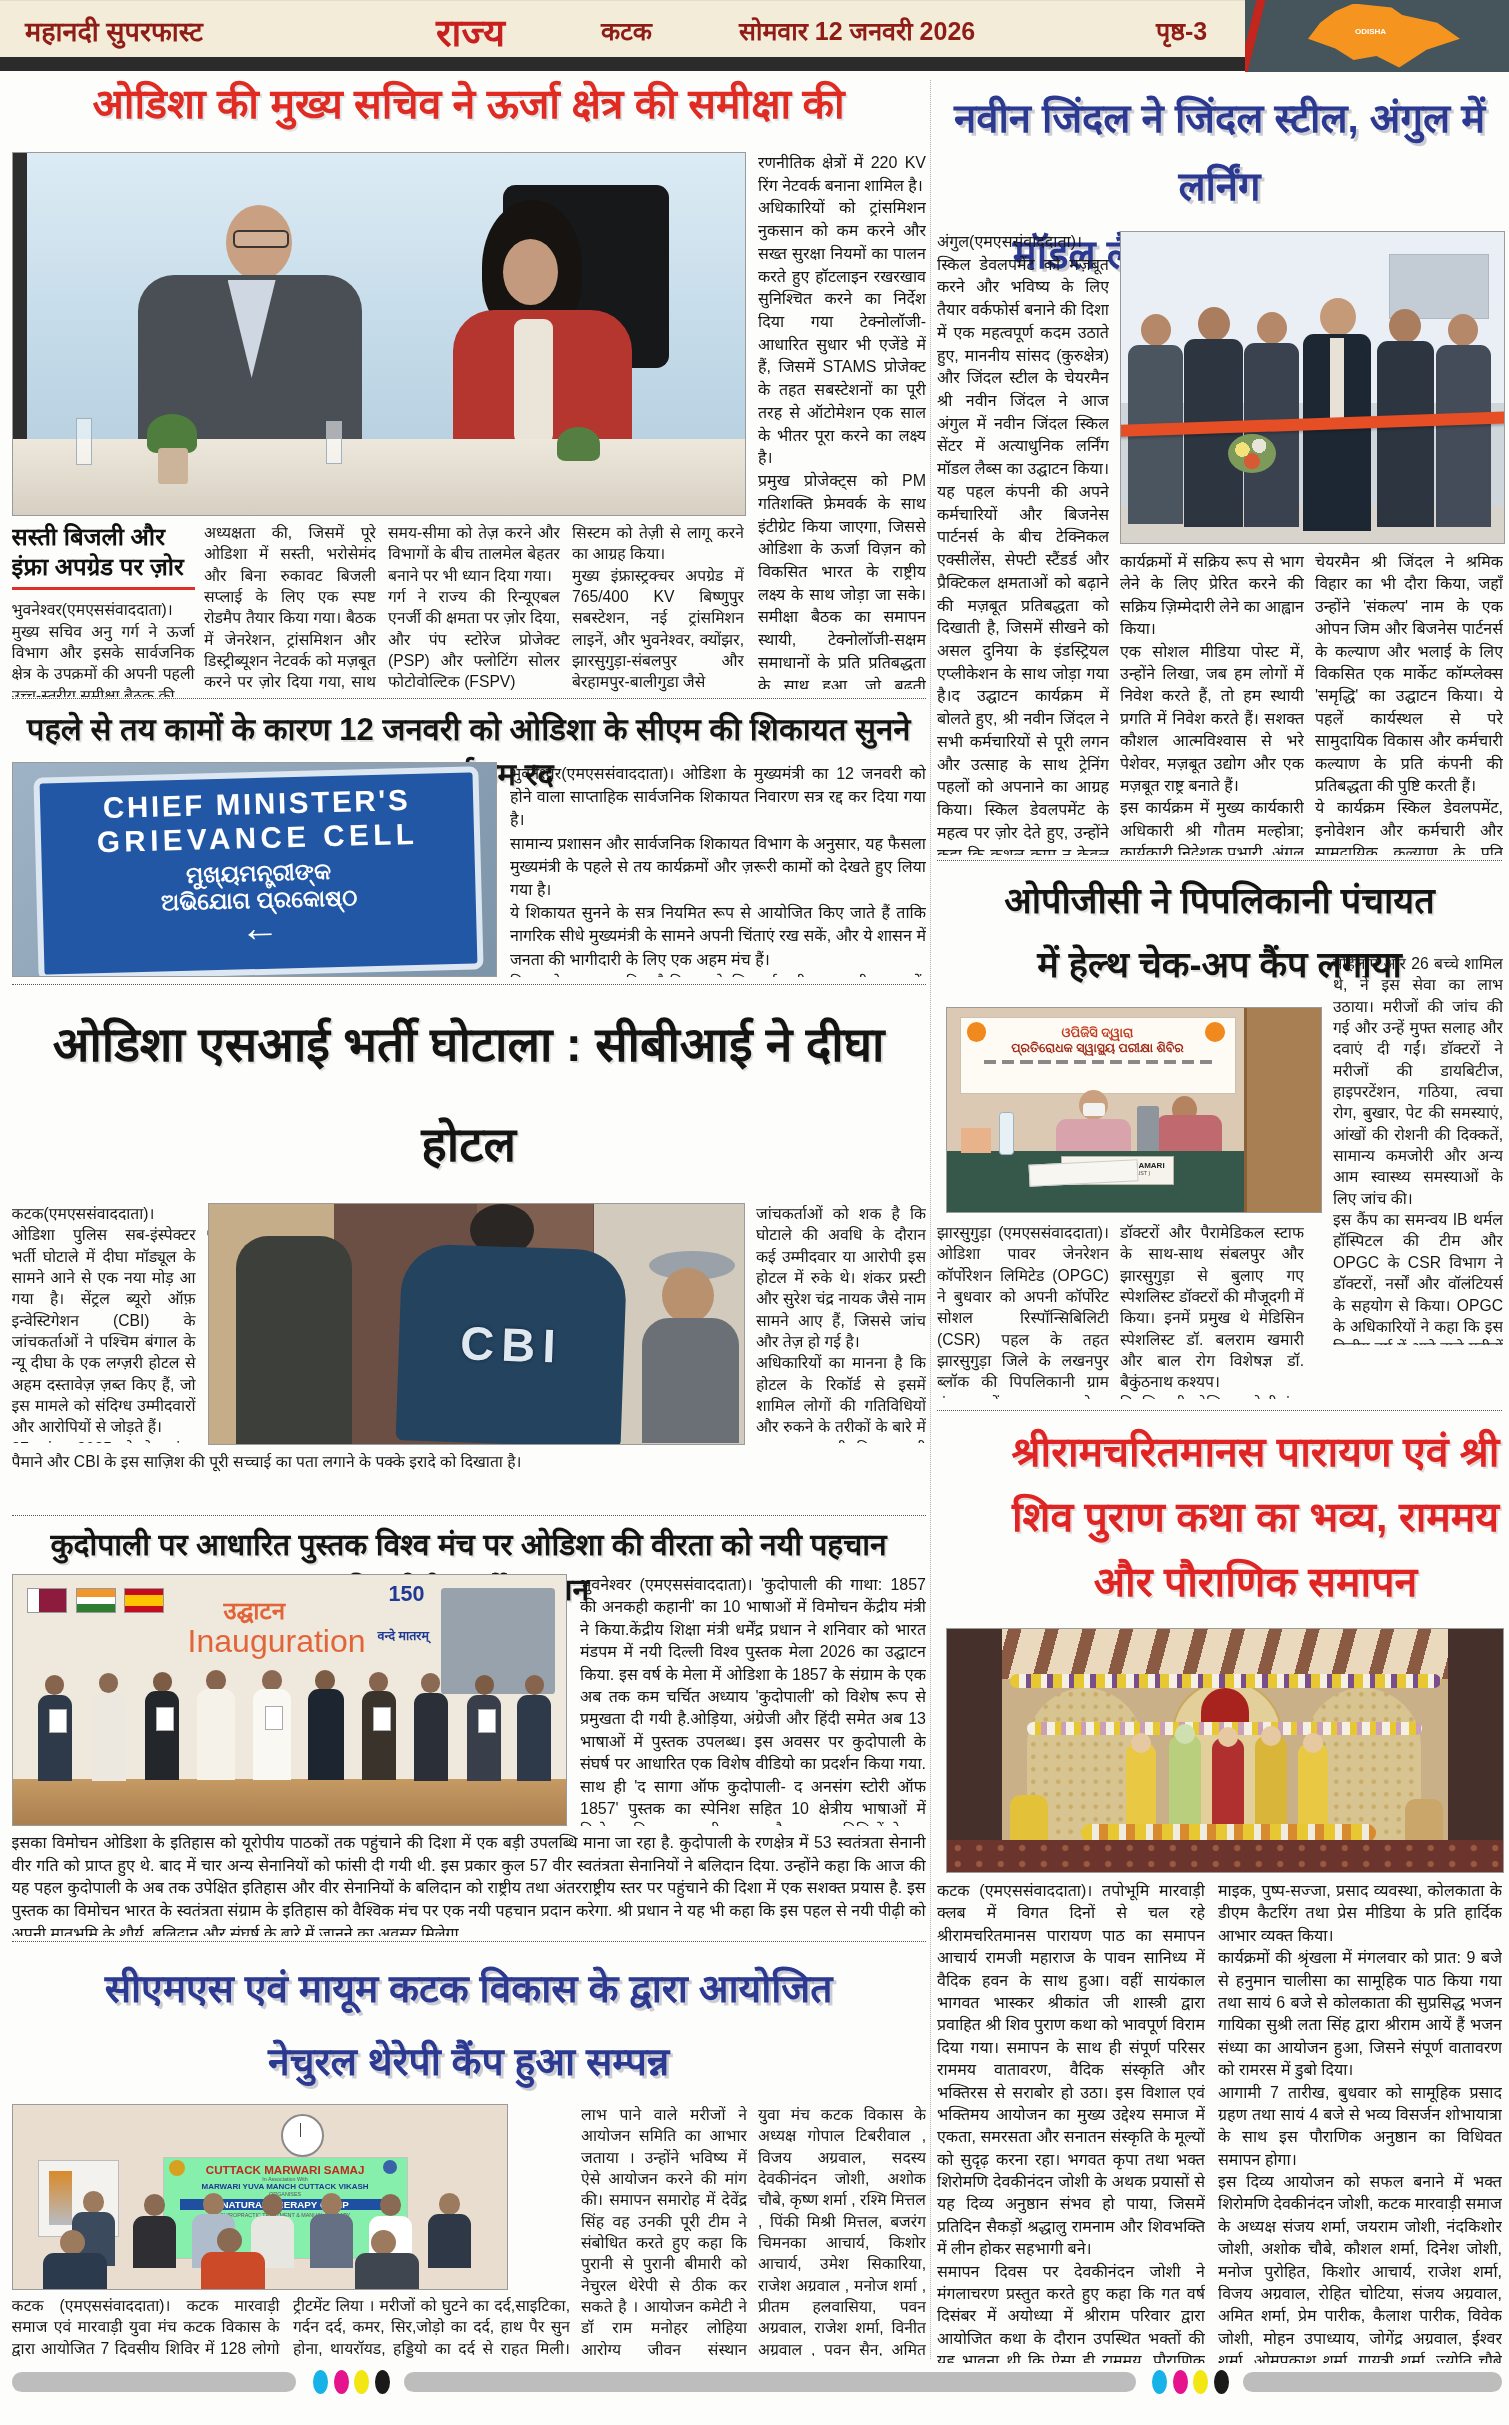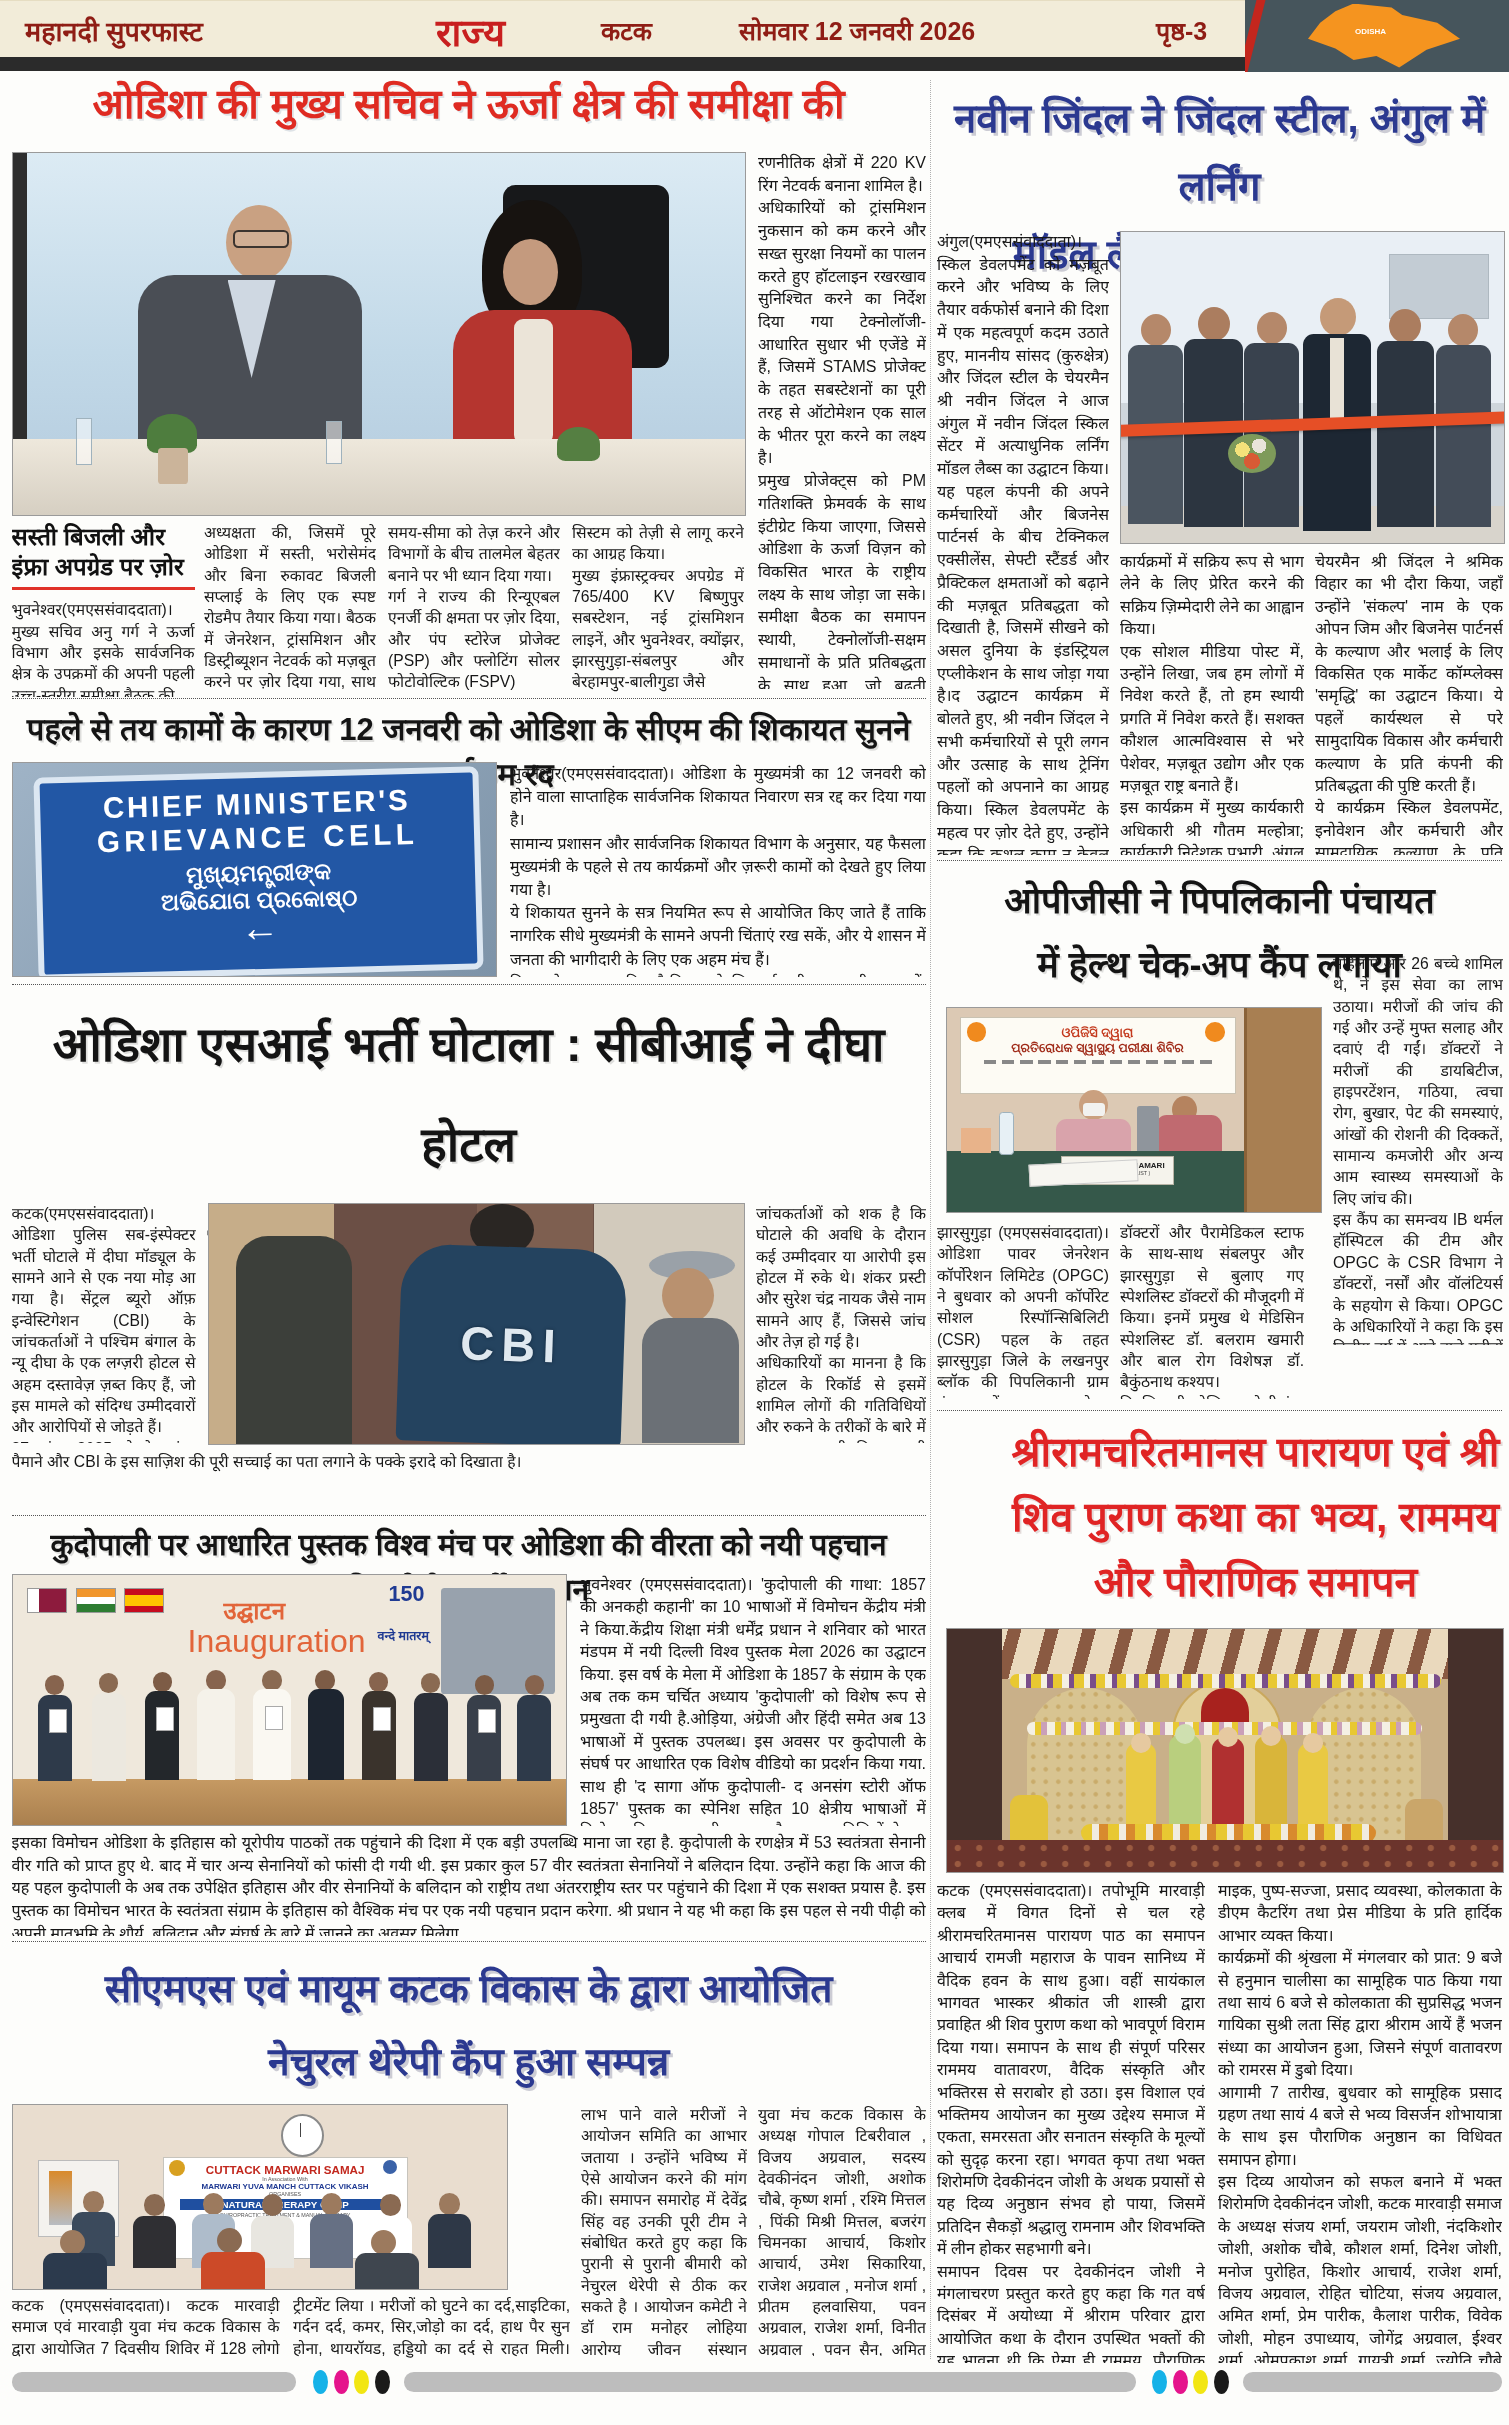--- a/index.html
+++ b/index.html
@@ -177,21 +177,21 @@
 <div class="sep" style="left:11.6px;top:1941px;width:914px;"></div>
 
 <div class="hl h-blue" style="left:11.6px;top:1952px;width:914px;font-size:39px;line-height:73px;">सीएमएस एवं मायूम कटक विकास के द्वारा आयोजित
 नेचुरल थेरेपी कैंप  हुआ सम्पन्न</div>
 
 <div class="ph" style="left:11.6px;top:2104px;width:494px;height:184px;background:#e9ddcf;">
   <div class="el" style="left:268px;top:9px;width:39px;height:39px;border-radius:50%;background:#fff;border:2.7px solid #8a8a8a;"></div>
   <div class="el" style="left:287px;top:18px;width:1.8px;height:14.3px;background:#444;"></div>
   <div class="el" style="left:25px;top:55px;width:79px;height:75px;background:#f4f2ee;border:0.9px solid #bbb;"></div>
   <div class="el" style="left:36px;top:66px;width:23px;height:54px;background:linear-gradient(180deg,#d98a2b,#b8bcc2);"></div>
-  <div class="el" style="left:150px;top:52px;width:243px;height:100px;background:#ffffff;border:0.9px solid #c7c4bd;text-align:center;overflow:hidden;">
+  <div class="el" style="left:150px;top:52px;width:243px;height:100px;background:#86efac;border:0.9px solid #c7c4bd;text-align:center;overflow:hidden;">
     <div style="font-size:11.6px;font-weight:bold;color:#c2281e;margin-top:5.4px;">CUTTACK MARWARI SAMAJ</div>
     <div style="font-size:5.4px;color:#555;">In Association With</div>
     <div style="font-size:8px;font-weight:bold;color:#1f3a93;">MARWARI YUVA MANCH CUTTACK VIKASH</div>
     <div style="font-size:5.4px;color:#555;">ORGANISES</div>
     <div style="font-size:9.8px;font-weight:bold;color:#fff;background:#1f4fa0;margin:1.8px 16px;">NATURAL THERAPY CAMP</div>
     <div style="font-size:5.4px;color:#555;">CHIROPRACTIC TREATMENT &amp; MANUAL THERAPY</div>
   </div>
   <div class="el" style="left:156px;top:55px;width:16px;height:16px;border-radius:50%;background:#d8a020;"></div>
   <div class="el" style="left:370px;top:55px;width:14.3px;height:14.3px;border-radius:50%;background:#3a62a8;"></div>
   <div class="hd" style="left:70px;top:86px;width:21.5px;height:21.5px;background:#9c7a5e;"></div>

